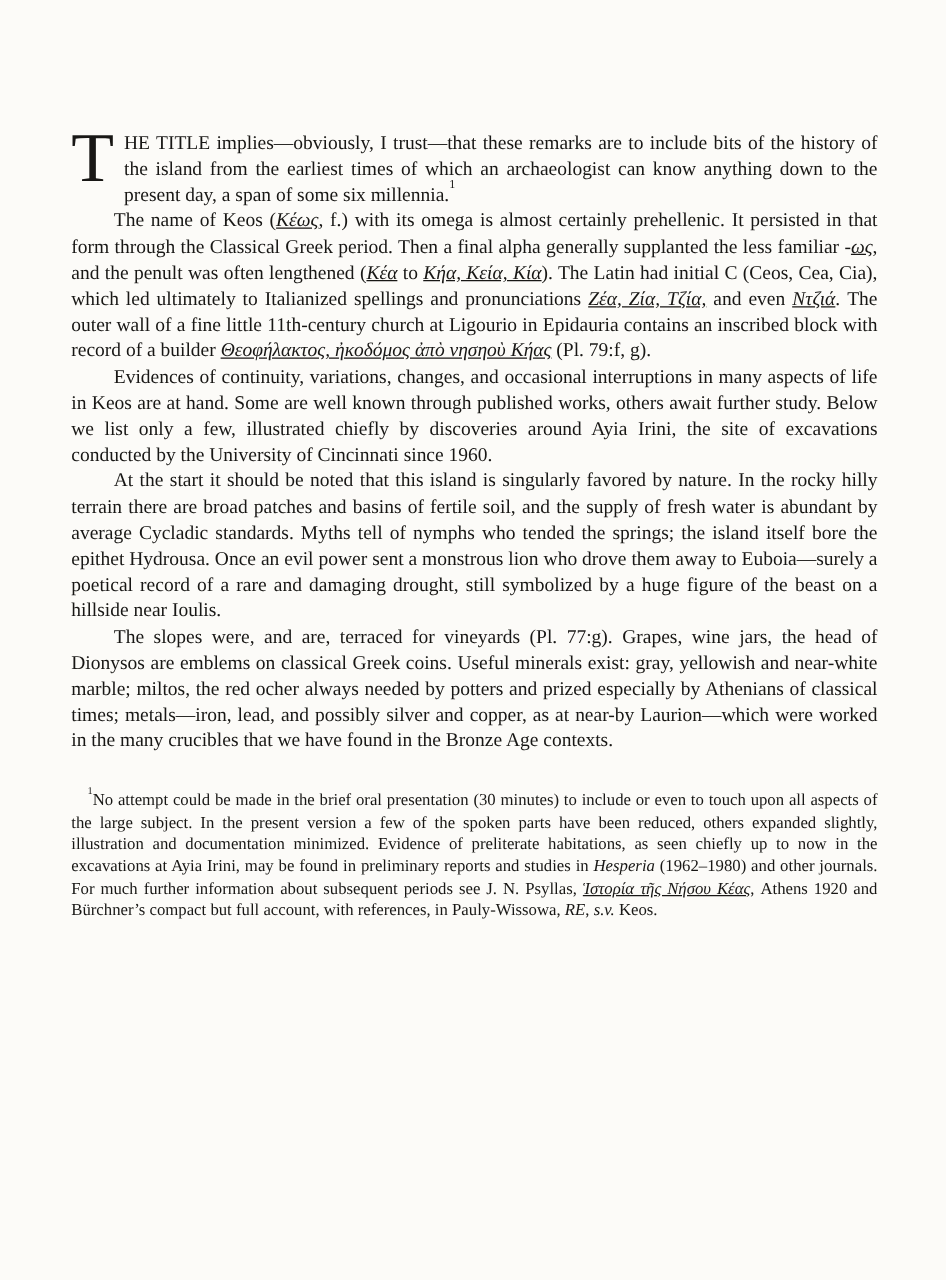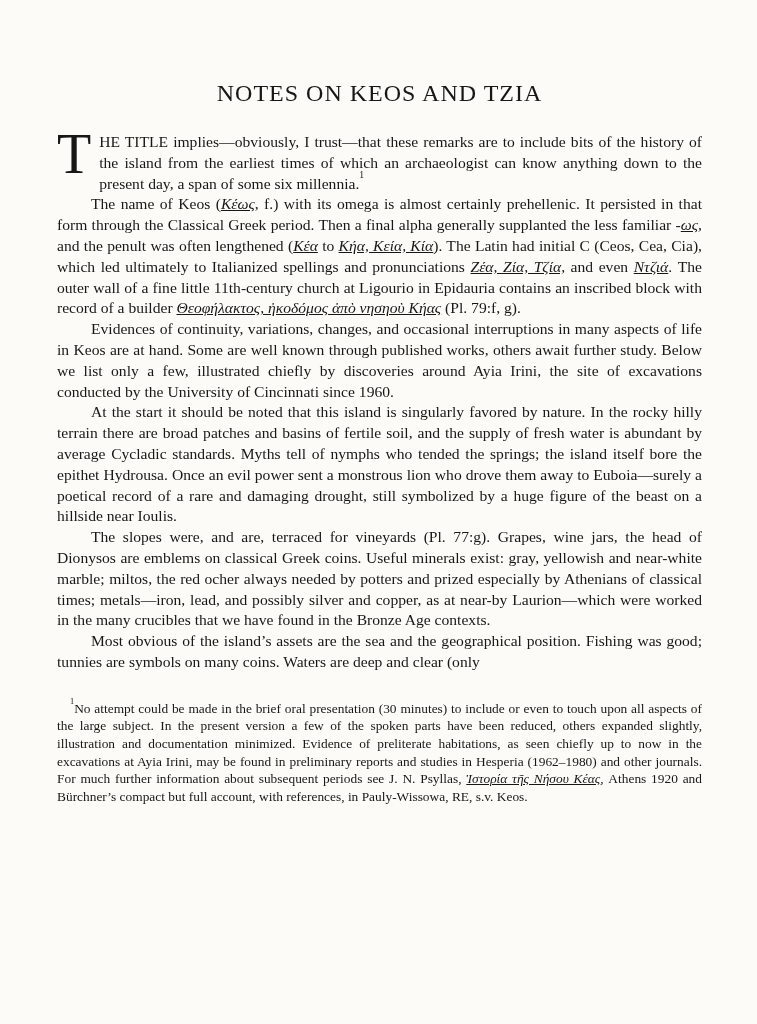--- a/index.html
+++ b/index.html
@@ -60,41 +60,40 @@
     line-height: 0;
     position: relative;
     top: -0.45em;
   }
   .greek {
     font-style: italic;
     font-family: "Liberation Serif", "DejaVu Serif", serif;
     text-decoration: underline;
   }
   .italic {
+    font-style: italic;
   }
   .footnote {
     margin-top: 27px;
     font-size: 13.4px;
     line-height: 17.6px;
     text-align: justify;
   }
   .footnote-para {
     margin: 0;
     text-indent: 13px;
   }
 </style>
 </head>
 <body>
 
 <div class="page">
-  <h1 class="title">NOTES ON KEOS AND TZIA</h1>
   <div class="article-body">
       <p class="para lead"><span class="dropcap">T</span><span>HE TITLE implies—obviously, I trust—that these remarks are to include bits of the history of the island from the earliest times of which an archaeologist can know anything down to the present day, a span of some six millennia.</span><sup class="fnref">1</sup></p>
       <p class="para"><span>The name of Keos (</span><span class="greek">Κέως</span><span>, f.) with its omega is almost certainly prehellenic. It persisted in that form through the Classical Greek period. Then a final alpha generally supplanted the less familiar -</span><span class="greek">ως</span><span>, and the penult was often lengthened (</span><span class="greek">Κέα</span><span> to </span><span class="greek">Κήα, Κεία, Κία</span><span>). The Latin had initial C (Ceos, Cea, Cia), which led ultimately to Italianized spellings and pronunciations </span><span class="greek">Ζέα, Ζία, Τζία,</span><span> and even </span><span class="greek">Ντζιά</span><span>. The outer wall of a fine little 11th-century church at Ligourio in Epidauria contains an inscribed block with record of a builder </span><span class="greek">Θεοφήλακτος, ἠκοδόμος ἀπὸ νησηοὺ Κήας</span><span> (Pl. 79:f, g).</span></p>
       <p class="para"><span>Evidences of continuity, variations, changes, and occasional interruptions in many aspects of life in Keos are at hand. Some are well known through published works, others await further study. Below we list only a few, illustrated chiefly by discoveries around Ayia Irini, the site of excavations conducted by the University of Cincinnati since 1960.</span></p>
       <p class="para"><span>At the start it should be noted that this island is singularly favored by nature. In the rocky hilly terrain there are broad patches and basins of fertile soil, and the supply of fresh water is abundant by average Cycladic standards. Myths tell of nymphs who tended the springs; the island itself bore the epithet Hydrousa. Once an evil power sent a monstrous lion who drove them away to Euboia—surely a poetical record of a rare and damaging drought, still symbolized by a huge figure of the beast on a hillside near Ioulis.</span></p>
       <p class="para"><span>The slopes were, and are, terraced for vineyards (Pl. 77:g). Grapes, wine jars, the head of Dionysos are emblems on classical Greek coins. Useful minerals exist: gray, yellowish and near-white marble; miltos, the red ocher always needed by potters and prized especially by Athenians of classical times; metals—iron, lead, and possibly silver and copper, as at near-by Laurion—which were worked in the many crucibles that we have found in the Bronze Age contexts.</span></p>
-      <p class="para"><span>Most obvious of the island’s assets are the sea and the geographical position. Fishing was good; tunnies are symbols on many coins. Waters are deep and clear (only</span></p>
     </div>
   <div class="footnote">
     <p class="footnote-para"><sup class="fnref">1</sup><span>No attempt could be made in the brief oral presentation (30 minutes) to include or even to touch upon all aspects of the large subject. In the present version a few of the spoken parts have been reduced, others expanded slightly, illustration and documentation minimized. Evidence of preliterate habitations, as seen chiefly up to now in the excavations at Ayia Irini, may be found in preliminary reports and studies in </span><span class="italic">Hesperia</span><span> (1962–1980) and other journals. For much further information about subsequent periods see J. N. Psyllas, </span><span class="greek">Ἱστορία τῆς Νήσου Κέας</span><span>, Athens 1920 and Bürchner’s compact but full account, with references, in Pauly-Wissowa, </span><span class="italic">RE</span><span>, </span><span class="italic">s.v.</span><span> Keos.</span></p>
   </div>
 </div>
 
 </body></html>

